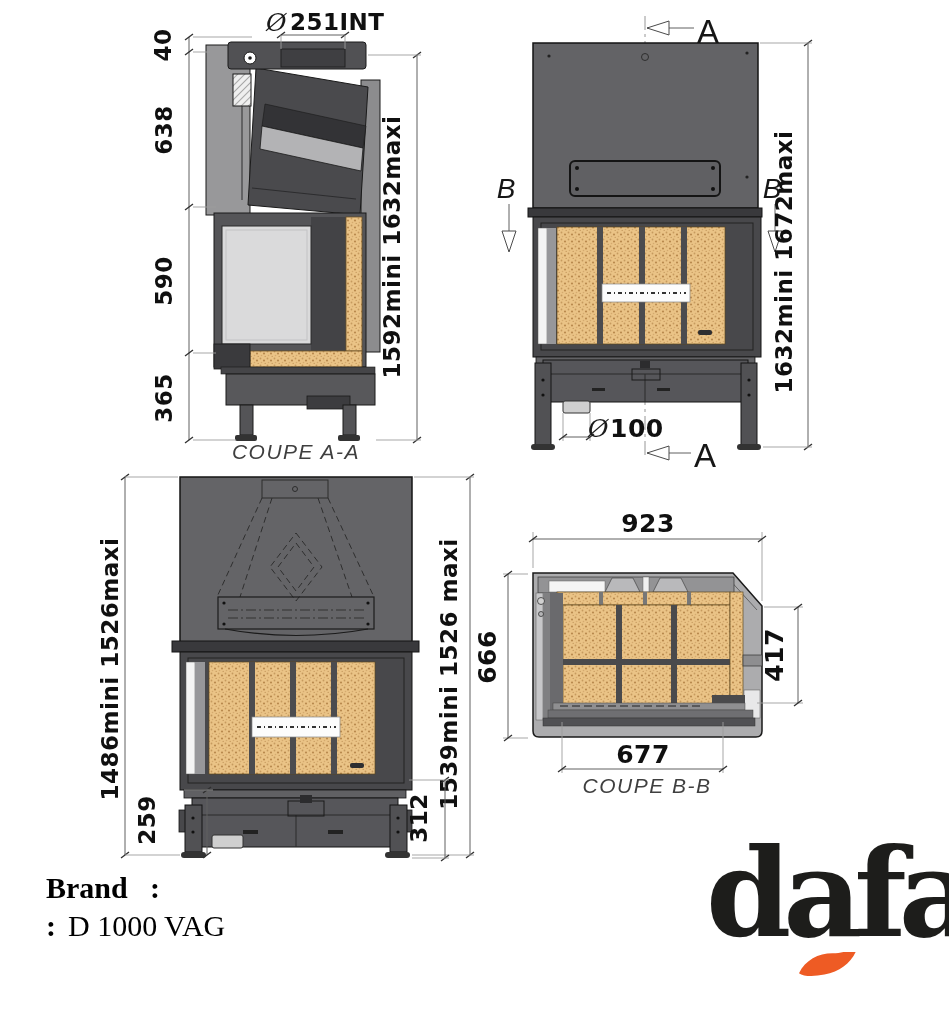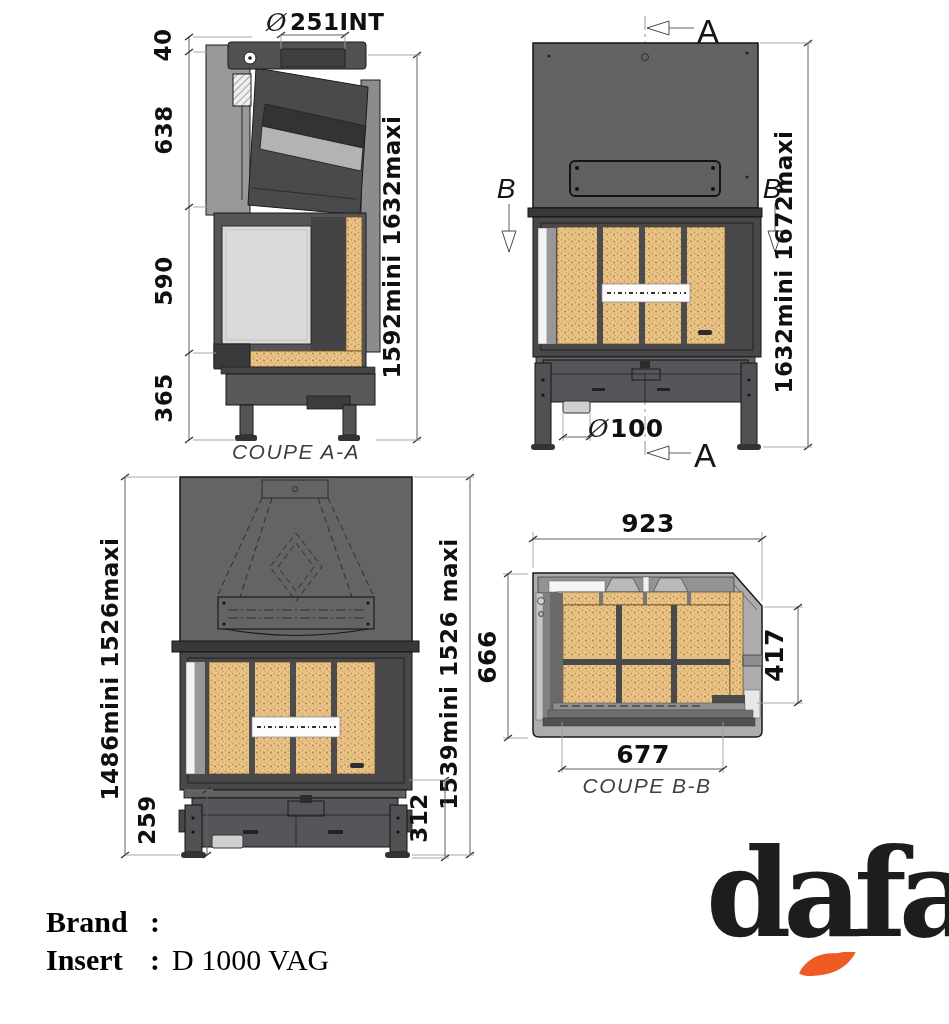--- a/index.html
+++ b/index.html
@@ -20,21 +20,21 @@
   .dl{stroke:#606060;stroke-width:1;fill:none;}
   .ext{stroke:#9d9d9d;stroke-width:.9;}
   .tick{stroke:#2f2f2f;stroke-width:1.3;}
   .cl{stroke:#8a8a8a;stroke-width:.9;stroke-dasharray:14 4 3 4;}
   .dash{stroke:#2e2e2e;stroke-width:1;fill:none;stroke-dasharray:6 4;}
   .dashdot{stroke:#333;stroke-width:1;fill:none;stroke-dasharray:10 3 2 3;}
   .oln{stroke:#1a1a1a;stroke-width:1.2;fill:none;}
   .arrowO{fill:#fff;stroke:#4a4a4a;stroke-width:1;}
 
   
-  .info{position:absolute;left:46px;top:903px;font-family:"Liberation Serif",serif;
+  .info{position:absolute;left:46px;top:869px;font-family:"Liberation Serif",serif;
         font-size:30px;color:#000;}
   .info .row{display:flex;line-height:38px;}
   .info .lbl{font-weight:bold;width:104px;}
   .info .colon{font-weight:bold;width:22px;}
 
   
   .logo{position:absolute;left:706px;top:832px;width:240px;height:160px;color:#1d1d1b;}
   .logo .word{font-family:"DejaVu Serif",serif;font-weight:bold;font-size:122px;
               letter-spacing:-8px;line-height:1;display:block;}
   .logo svg{position:absolute;left:92px;top:120px;}
@@ -341,21 +341,20 @@
     <text class="cap" x="647" y="793" text-anchor="middle">COUPE B-B</text>
   </g>
 </svg>
 
 <div class="info">
   <div class="row">
     <span class="lbl">Brand</span>
     <span class="colon">:</span>
   </div>
   <div class="row">
-    <span class="lbl">Insert</span>
     <span class="colon">:</span>
     <span class="val">D 1000 VAG</span>
   </div>
 </div>
 
 <div class="logo">
   <span class="word">dafa</span>
   <svg width="62" height="24" viewBox="0 0 62 24">
     <path d="M0,17 C8,5 22,0 36,2 C46,3.5 55,0.5 60,2.5 C53,14 41,21 25,22 C14,22.5 4,21 0,17 Z" fill="#ee5b24" transform="rotate(-8 30 12)"></path>
   </svg>

